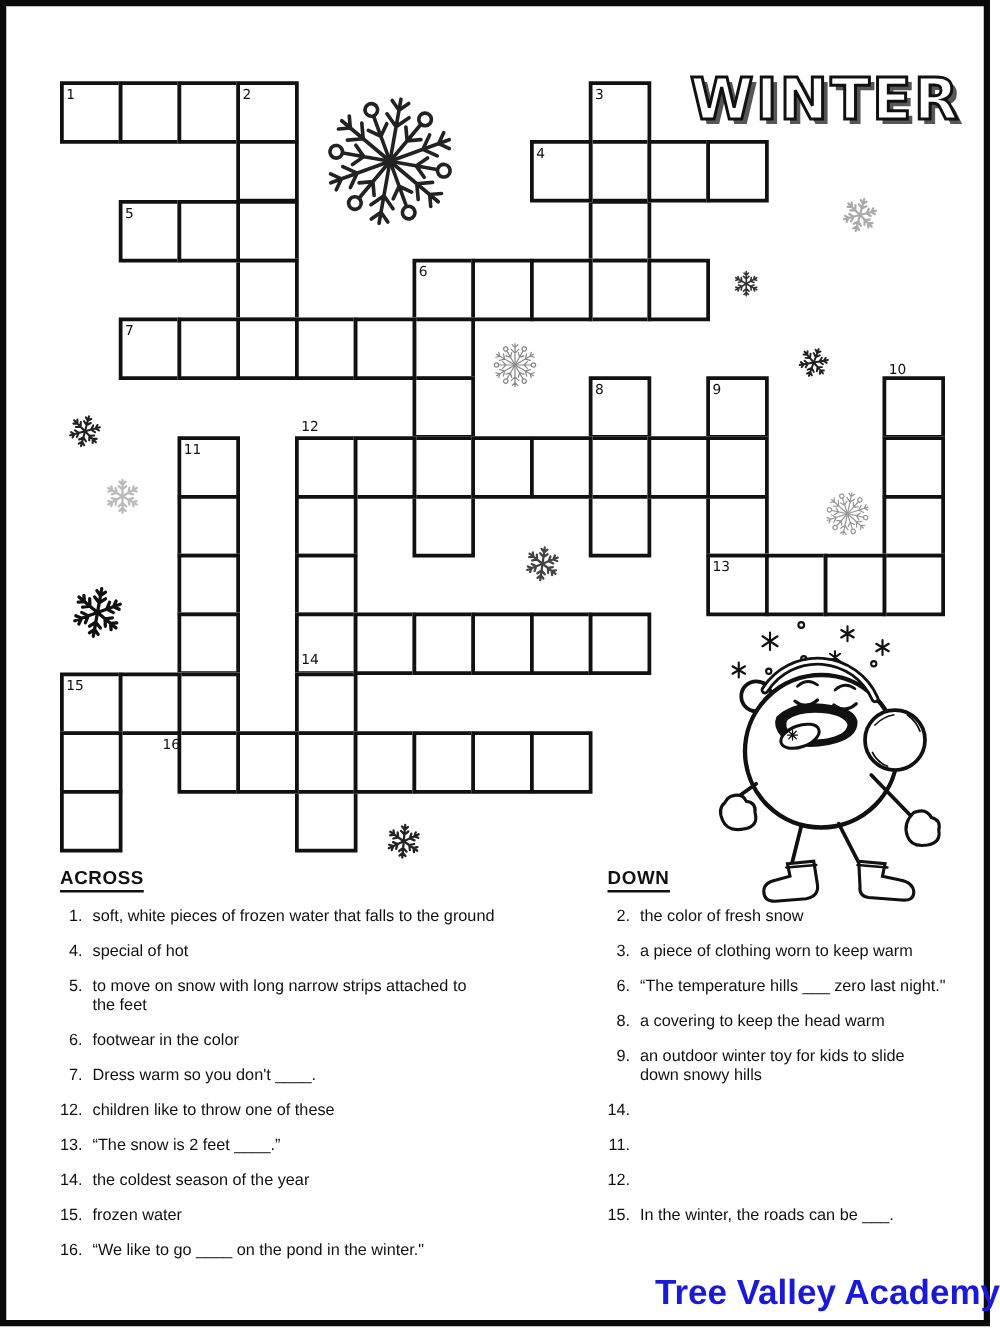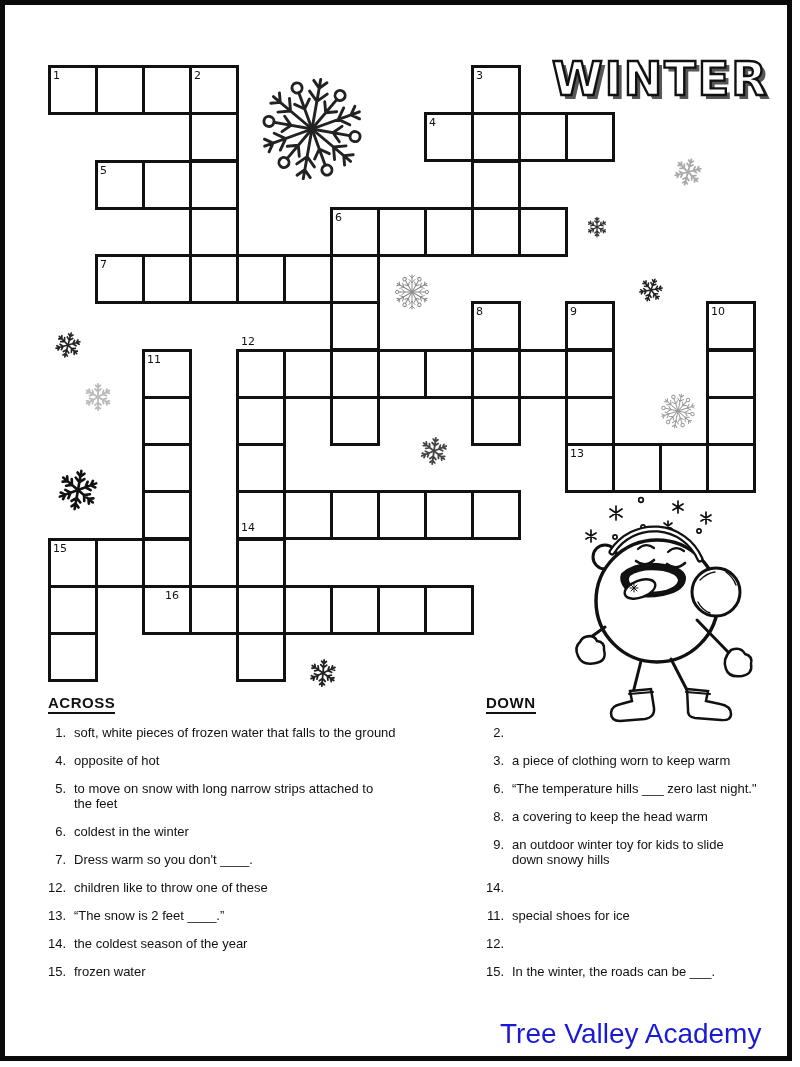--- a/index.html
+++ b/index.html
@@ -14,22 +14,22 @@
   .cell{position:absolute;width:50px;height:50px;background:#fff;
         border:3px solid #111;box-sizing:border-box;}
   .cellnum{position:absolute;font-size:11px;line-height:11px;
            font-family:"DejaVu Sans",sans-serif;color:#111;}
   .clues{position:absolute;}
   .clue-heading{display:inline-block;font-size:15px;font-weight:bold;letter-spacing:.5px;
            border-bottom:2px solid #111;padding-bottom:1px;margin:0 0 11px 8px;}
   .clue{display:flex;margin-bottom:13px;font-size:13px;line-height:15px;}
   .clue .n{width:26px;text-align:right;margin-right:8px;flex:none;}
   .clue .t{flex:1;white-space:pre-line;}
-  .brand{position:absolute;left:500px;top:1018px;width:300px;text-align:left;
-         font-size:28px;font-weight:normal;}
+  .brand{position:absolute;left:500px;top:1018px;width:300px;text-align:right;
+         font-size:28px;font-weight:bold;}
   .flake{position:absolute;overflow:visible;}
   .charsvg{position:absolute;left:545px;top:485px;}
 </style>
 </head>
 <body>
 
 <div class="page">
 
   <svg width="0" height="0" style="position:absolute" aria-hidden="true">
     <defs>
@@ -148,27 +148,27 @@
       <div class="cell" style="left: 424px; top: 585px;"></div>
       <span class="cellnum" style="left: 53px; top: 70px;">1</span>
       <span class="cellnum" style="left: 194px; top: 70px;">2</span>
       <span class="cellnum" style="left: 476px; top: 70px;">3</span>
       <span class="cellnum" style="left: 429px; top: 117px;">4</span>
       <span class="cellnum" style="left: 100px; top: 165px;">5</span>
       <span class="cellnum" style="left: 335px; top: 212px;">6</span>
       <span class="cellnum" style="left: 100px; top: 259px;">7</span>
       <span class="cellnum" style="left: 476px; top: 306px;">8</span>
       <span class="cellnum" style="left: 570px; top: 306px;">9</span>
-      <span class="cellnum" style="left: 711px; top: 306px;">10</span>
+      <span class="cellnum" style="left: 711px; top: 290px;">10</span>
       <span class="cellnum" style="left: 147px; top: 354px;">11</span>
       <span class="cellnum" style="left: 241px; top: 336px;">12</span>
       <span class="cellnum" style="left: 570px; top: 448px;">13</span>
       <span class="cellnum" style="left: 241px; top: 522px;">14</span>
       <span class="cellnum" style="left: 53px; top: 543px;">15</span>
-      <span class="cellnum" style="left: 165px; top: 590px;">16</span>
+      <span class="cellnum" style="left: 130px; top: 590px;">16</span>
     </div>
 
   <div id="flake-host">
       <svg class="flake" width="112" height="112" viewBox="-50 -50 100 100" style="left: 256px; top: 73px; color: rgb(34, 34, 34); transform: rotate(10deg);">
         <use href="#flakeF" xlink:href="#flakeF"></use>
       </svg>
       <svg class="flake" width="30" height="30" viewBox="-50 -50 100 100" style="left: 673px; top: 157px; color: rgb(170, 170, 170); transform: rotate(15deg);">
         <use href="#flakeP" xlink:href="#flakeP"></use>
       </svg>
       <svg class="flake" width="22" height="22" viewBox="-50 -50 100 100" style="left: 586px; top: 216px; color: rgb(51, 51, 51); transform: rotate(0deg);">
@@ -265,58 +265,63 @@
 
   <div class="clues" style="left:40px;top:694px;width:412px;">
     <div class="clue-heading">ACROSS</div>
     <div id="across-list">
         <div class="clue">
           <span class="n">1.</span>
           <div class="t">soft, white pieces of frozen water that falls to the ground</div>
         </div>
         <div class="clue">
           <span class="n">4.</span>
-          <div class="t">opposite of hot</div>
+          <div class="t">special of hot</div>
         </div>
         <div class="clue">
           <span class="n">5.</span>
           <div class="t">to move on snow with long narrow strips attached to
 the feet</div>
         </div>
         <div class="clue">
           <span class="n">6.</span>
-          <div class="t">coldest in the winter</div>
+          <div class="t">footwear in the color</div>
         </div>
         <div class="clue">
           <span class="n">7.</span>
           <div class="t">Dress warm so you don't ____.</div>
         </div>
         <div class="clue">
           <span class="n">12.</span>
           <div class="t">children like to throw one of these</div>
         </div>
         <div class="clue">
           <span class="n">13.</span>
           <div class="t">“The snow is 2 feet ____.”</div>
         </div>
         <div class="clue">
           <span class="n">14.</span>
           <div class="t">the coldest season of the year</div>
         </div>
         <div class="clue">
           <span class="n">15.</span>
           <div class="t">frozen water</div>
+        </div>
+        <div class="clue">
+          <span class="n">16.</span>
+          <div class="t">“We like to go ____ on the pond in the winter."</div>
         </div>
       </div>
   </div>
   <div class="clues" style="left:478px;top:694px;width:312px;">
     <div class="clue-heading">DOWN</div>
     <div id="down-list">
         <div class="clue">
           <span class="n">2.</span>
+          <div class="t">the color of fresh snow</div>
         </div>
         <div class="clue">
           <span class="n">3.</span>
           <div class="t">a piece of clothing worn to keep warm</div>
         </div>
         <div class="clue">
           <span class="n">6.</span>
           <div class="t">“The temperature hills ___ zero last night."</div>
         </div>
         <div class="clue">
@@ -326,21 +331,20 @@
         <div class="clue">
           <span class="n">9.</span>
           <div class="t">an outdoor winter toy for kids to slide
 down snowy hills</div>
         </div>
         <div class="clue">
           <span class="n">14.</span>
         </div>
         <div class="clue">
           <span class="n">11.</span>
-          <div class="t">special shoes for ice</div>
         </div>
         <div class="clue">
           <span class="n">12.</span>
         </div>
         <div class="clue">
           <span class="n">15.</span>
           <div class="t">In the winter, the roads can be ___.</div>
         </div>
       </div>
   </div>

